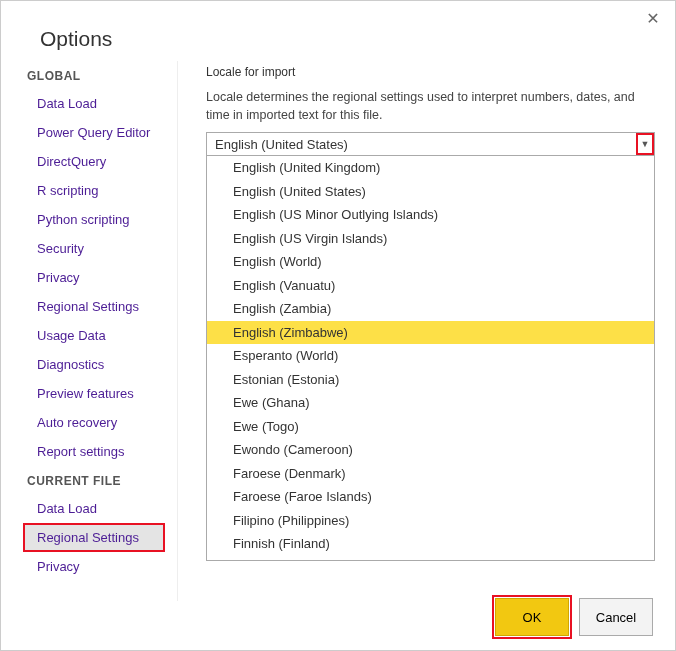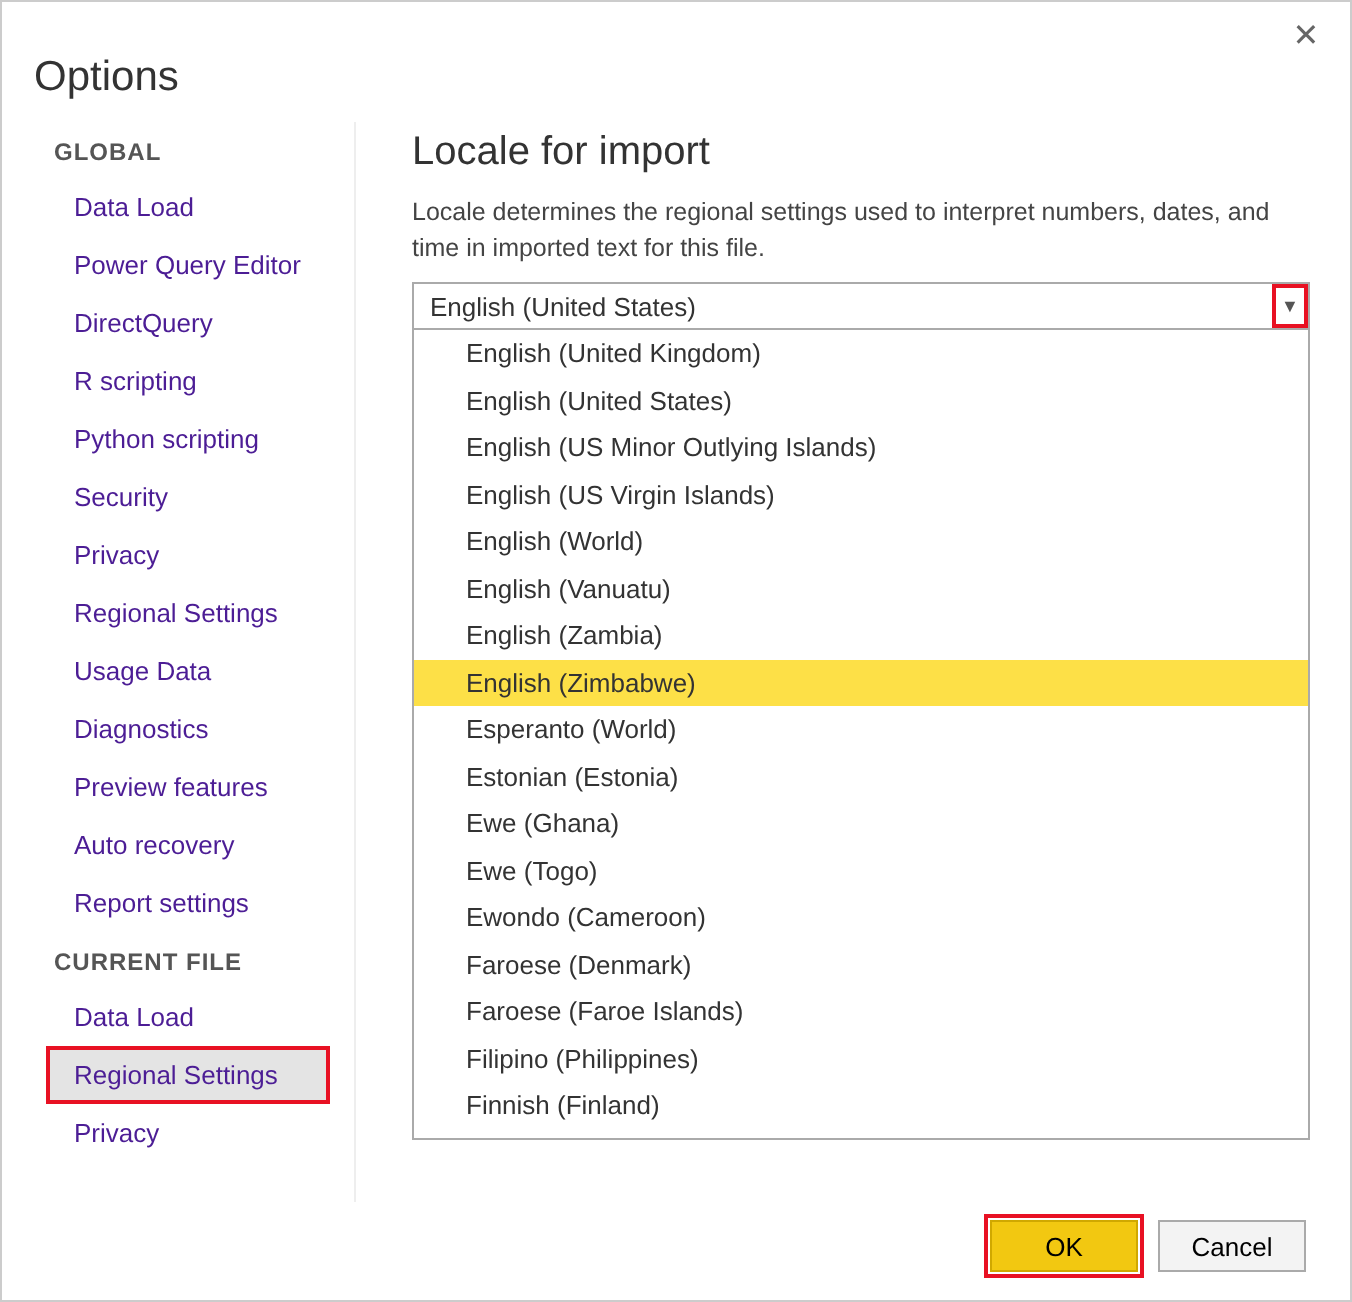--- a/index.html
+++ b/index.html
@@ -23,21 +23,21 @@
     cursor: pointer;
     width: 20px;
     height: 20px;
     text-align: center;
     line-height: 20px;
   }
   .dialog-title {
     font-size: 21px;
     font-weight: 300;
     color: #333;
-    padding: 26px 0 10px 16px;
+    padding: 26px 0 10px 39px;
   }
   .content {
     display: flex;
     height: 540px;
     padding-left: 22px;
   }
   .sidebar {
     width: 155px;
     overflow-y: scroll;
     padding-right: 12px;
@@ -68,21 +68,21 @@
   .nav-item.highlighted {
     border: 2px solid #e81123;
     background: #e4e4e4;
   }
   .main {
     flex: 1;
     padding: 0 20px 0 28px;
     position: relative;
   }
   .main-title {
-    font-size: 20px;
+    font-size: 12px;
     font-weight: 400;
     color: #333;
     margin: 4px 0 10px 0;
   }
   .main-desc {
     font-size: 12.5px;
     color: #444;
     line-height: 1.4;
     margin-bottom: 8px;
   }
@@ -134,21 +134,21 @@
   }
   .footer {
     position: absolute;
     right: 22px;
     bottom: 14px;
     display: flex;
     gap: 10px;
   }
   .btn {
     min-width: 74px;
-    height: 26px;
+    height: 38px;
     border: 1px solid #aaa;
     background: #f3f3f3;
     font-size: 13px;
     cursor: pointer;
     padding: 0 12px;
   }
   .btn.primary {
     background: #f2c811;
     border: 1px solid #d0a800;
   }

